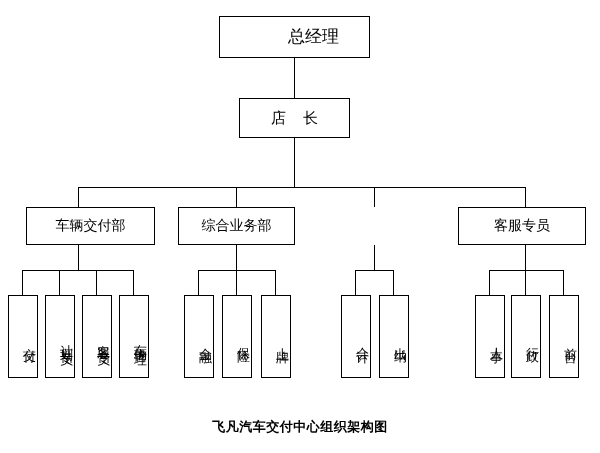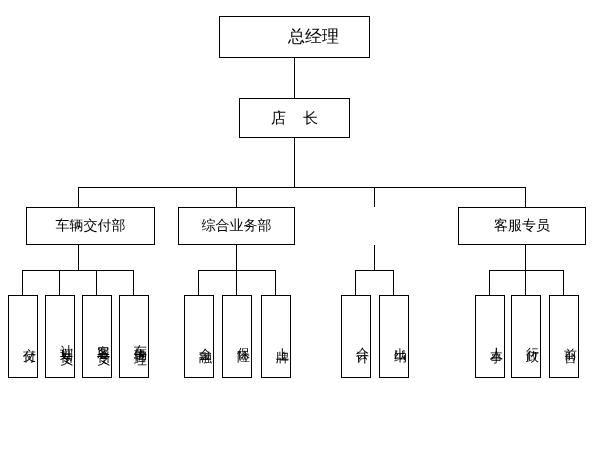--- a/index.html
+++ b/index.html
@@ -158,14 +158,15 @@
   <div class="box box-leaf" style="left:475px; top:295px; width:30px; height:83px;">
     <span>人事</span>
   </div>
   <div class="box box-leaf" style="left:511px; top:295px; width:30px; height:83px;">
     <span>行政</span>
   </div>
   <div class="box box-leaf" style="left:549px; top:295px; width:30px; height:83px;">
     <span>前台</span>
   </div>
 
+  <div class="caption" style="top:418px;">飞凡汽车交付中心组织架构图</div>
 
 </div>
 
 </body></html>

